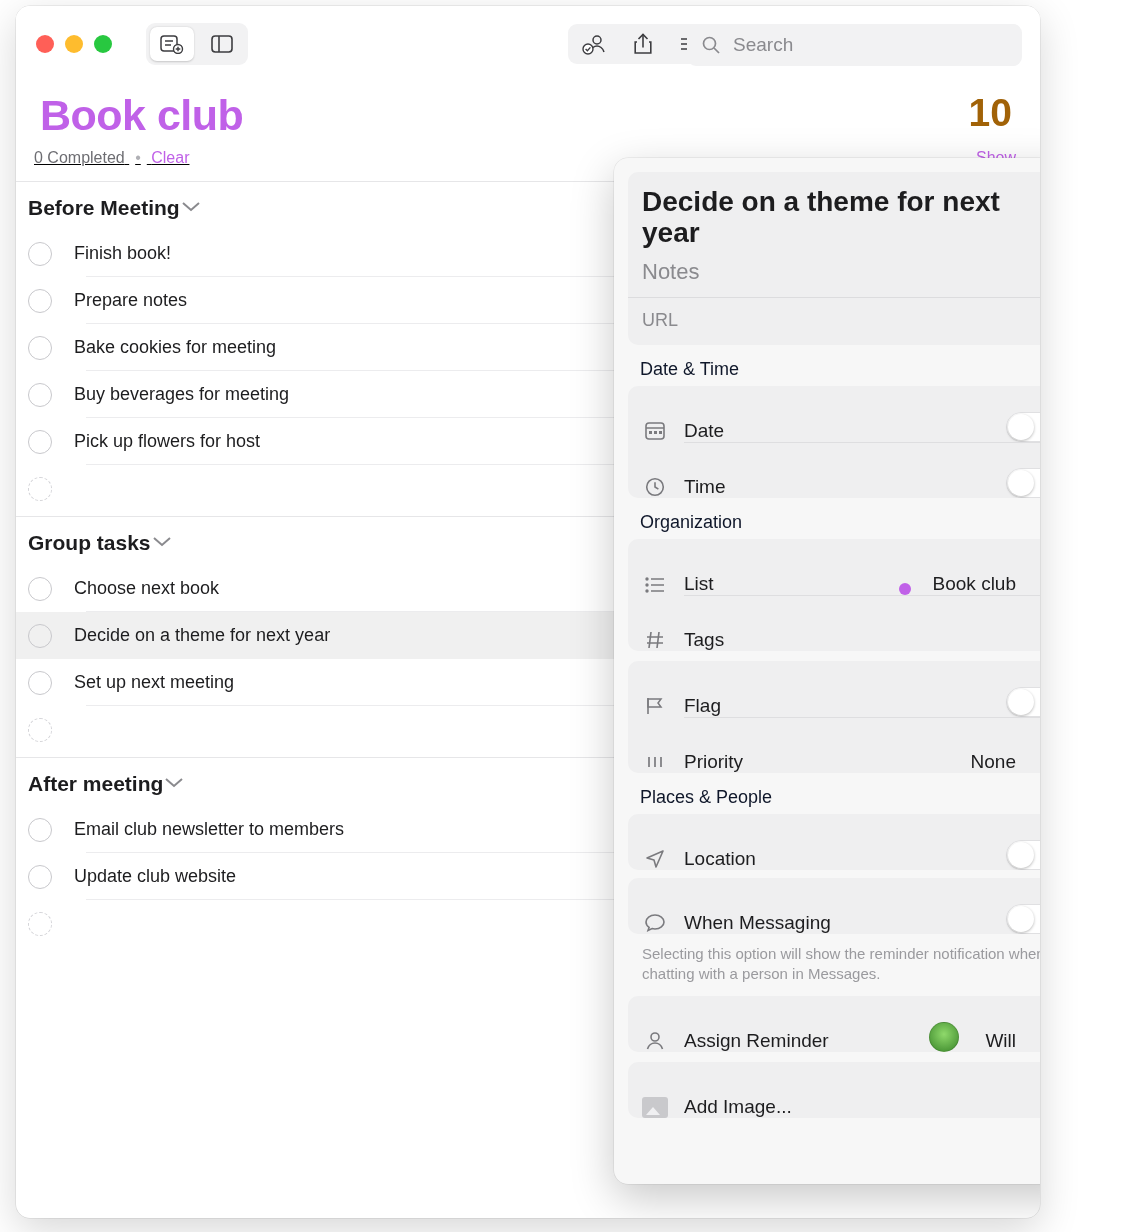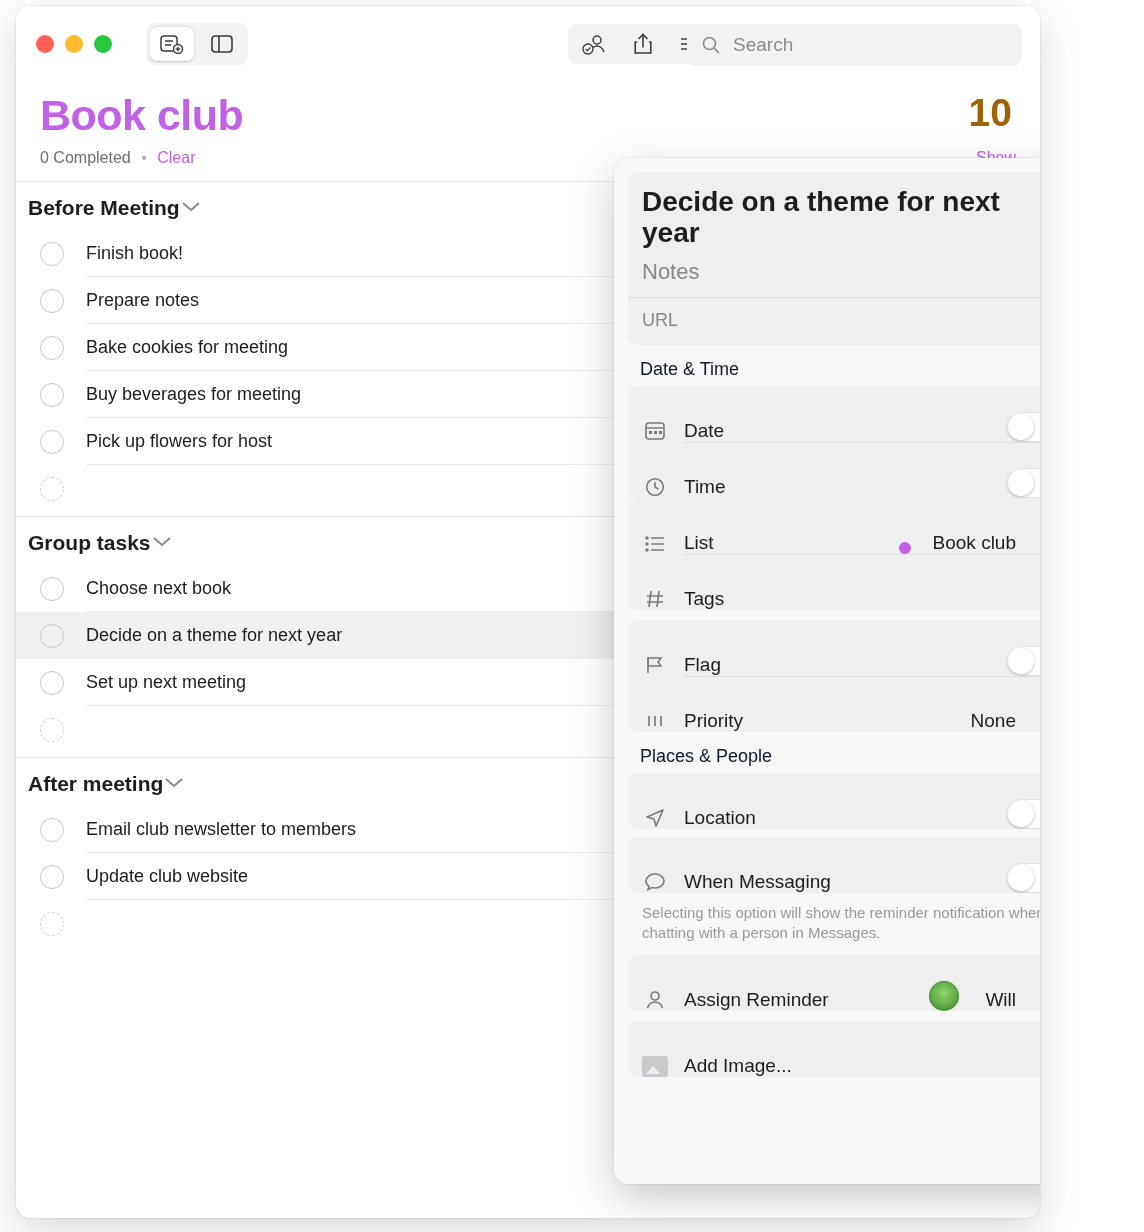--- a/index.html
+++ b/index.html
@@ -92,43 +92,44 @@
   .list-count {
     font-size: 39px;
     font-weight: bold;
     color: #a16207;
     line-height: 1.1;
     padding-right: 4px;
   }
   .subbar {
     display: flex; align-items: center;
     justify-content: space-between;
-    padding: 10px 24px 0 24px;
+    padding: 10px 24px 0 18px;
     font-size: 16px;
+    text-decoration: underline;
   }
   .subbar .left { color: #6d6d72; }
   .subbar .left .sep { margin: 0 6px; color: #b0b0b5; }
   .subbar .left .clear { color: #c061e8; }
   .subbar .show { color: #c061e8; font-size: 16px; }
 
   
   .content { padding: 10px 0 0 0; }
   .section-head {
     display: flex; align-items: center; justify-content: flex-start;
     padding: 14px 24px 10px 12px;
     border-top: 1px solid #e6e6e8;
     margin-top: 4px;
   }
   .section-head .stitle {
     font-size: 21px; font-weight: bold; color: #1d1d1f;
   }
   .chev { color: #8a8a8e; }
   .row {
     display: flex; align-items: center;
-    padding: 8px 24px;
+    padding: 8px 12px;
     gap: 22px;
     min-height: 47px;
     position: relative;
   }
   .row.selected { background: #f0f0f0; }
   .circle {
     width: 24px; height: 24px;
     border-radius: 50%;
     border: 1.6px solid #c8c8cc;
     flex: none;
@@ -460,20 +461,21 @@
           <svg width="22" height="22" viewBox="0 0 22 22">
             <circle cx="11" cy="11" r="8.3" fill="none" stroke="#7a7a7e" stroke-width="1.6"></circle>
             <path d="M11 6.2V11l3.4 2.2" fill="none" stroke="#7a7a7e" stroke-width="1.6"></path>
           </svg>
         </span>
         <span class="lbl">Time</span>
         <span class="toggle"></span>
       </div>
     </div>
 
+    <div class="grouplabel">Organization</div>
     <div class="card">
       <div class="pitem">
         <span class="ico">
           <svg width="22" height="20" viewBox="0 0 22 20">
             <circle cx="3" cy="4" r="1.7" fill="#7a7a7e"></circle>
               <line x1="7" y1="4" x2="20" y2="4" stroke="#7a7a7e" stroke-width="1.6"></line>
             <circle cx="3" cy="10" r="1.7" fill="#7a7a7e"></circle>
               <line x1="7" y1="10" x2="20" y2="10" stroke="#7a7a7e" stroke-width="1.6"></line>
             <circle cx="3" cy="16" r="1.7" fill="#7a7a7e"></circle>
               <line x1="7" y1="16" x2="20" y2="16" stroke="#7a7a7e" stroke-width="1.6"></line>

